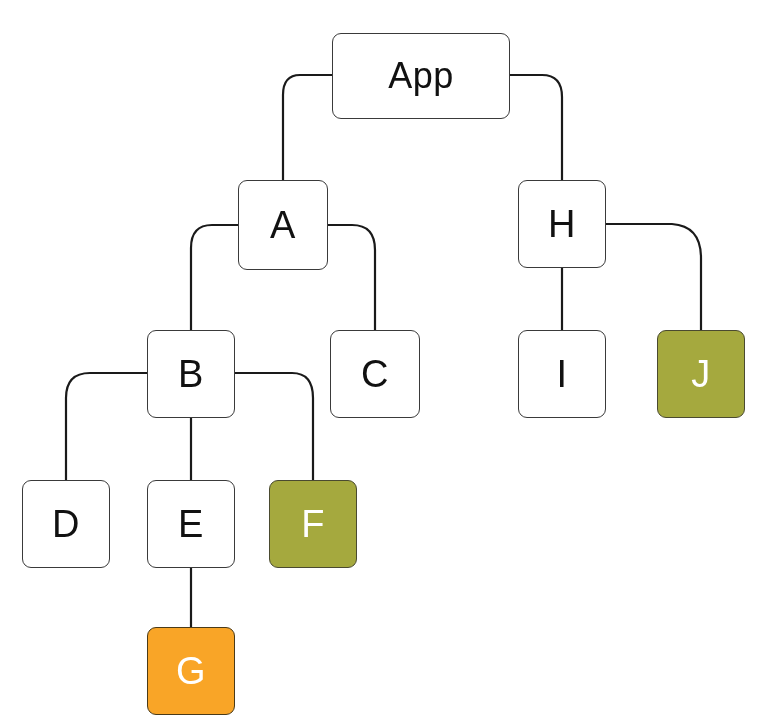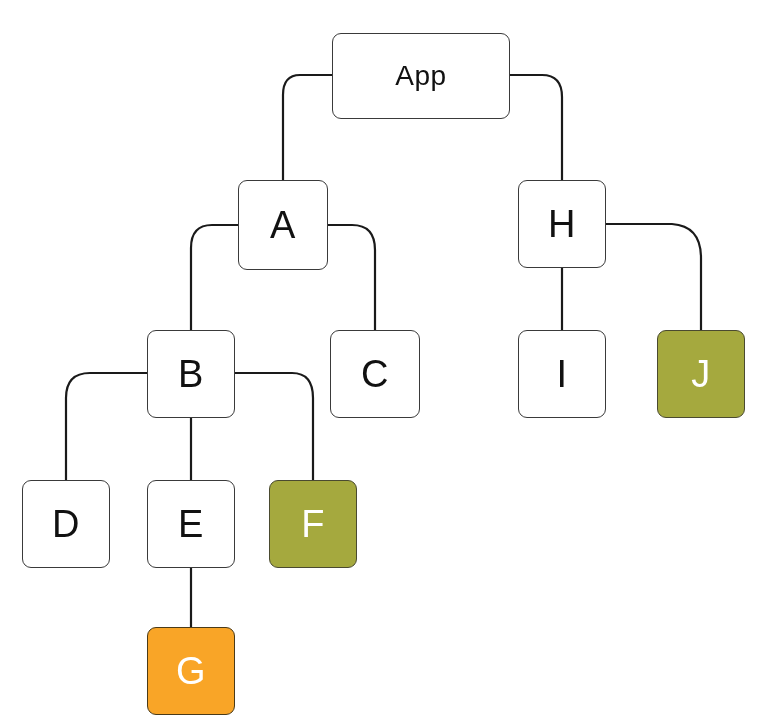--- a/index.html
+++ b/index.html
@@ -33,21 +33,21 @@
     border: 1.4px solid #3a3a3a;
     border-radius: 9px;
     background: #ffffff;
     color: #111111;
     font-size: 38px;
     line-height: 1;
     letter-spacing: 0.5px;
     z-index: 2;
   }
   .node.wide {
-    font-size: 28px;
+    font-size: 36px;
   }
   .node.olive {
     background: #a5a93e;
     border-color: #4a4a30;
     color: #ffffff;
   }
   .node.orange {
     background: #f9a527;
     border-color: #4a3a18;
     color: #ffffff;

